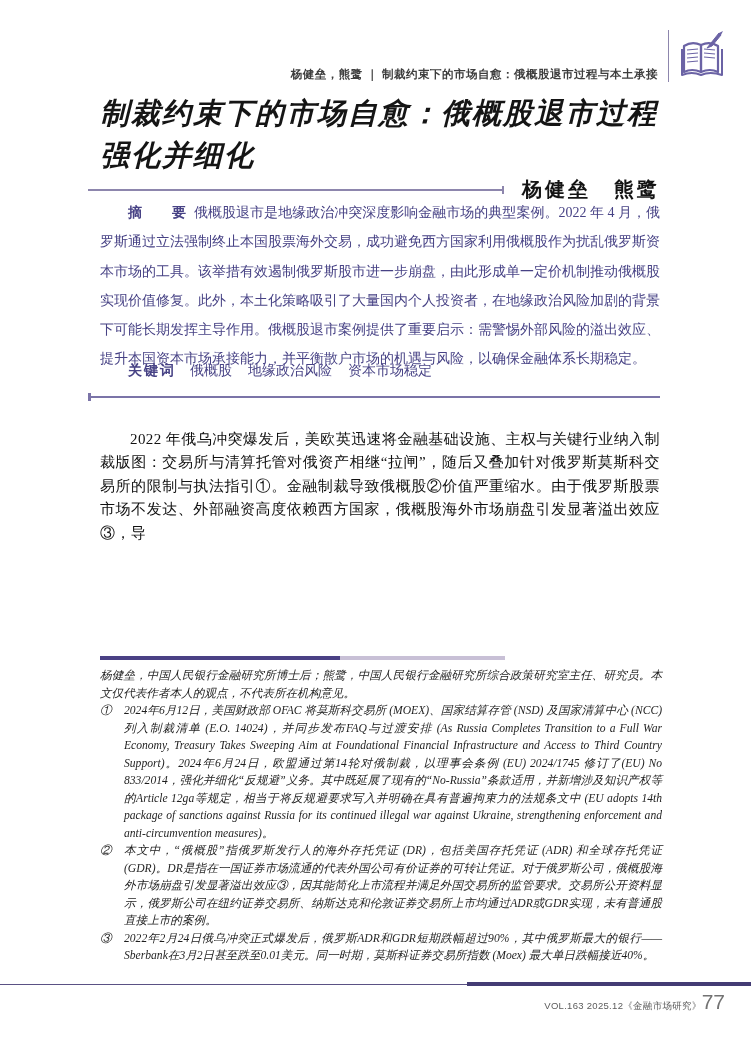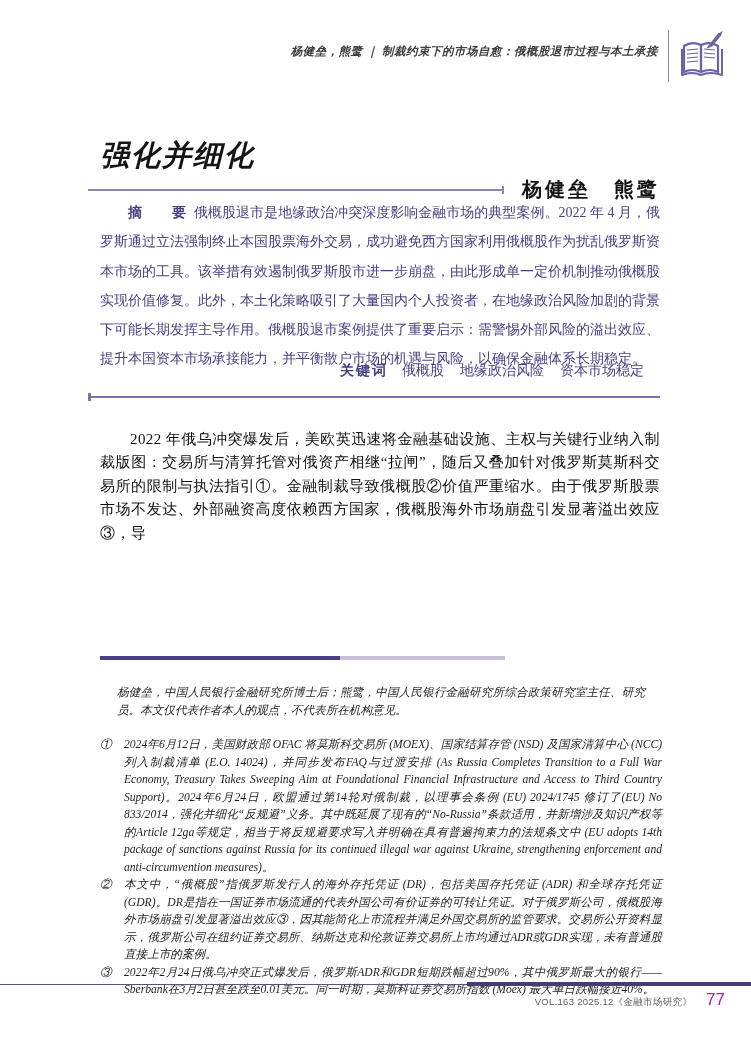--- a/index.html
+++ b/index.html
@@ -7,21 +7,21 @@
     position:relative;
     width:751px;height:1047px;
     background:#ffffff;
     font-family:"Liberation Serif", serif;
     color:#1c1c1c;
     overflow:hidden;
   }
   
   .header{
     position:absolute;top:30px;left:0;right:26px;
-    display:flex;align-items:flex-start;justify-content:flex-end;gap:10px;font-style:italic;
+    display:flex;align-items:flex-end;justify-content:flex-end;gap:10px;
   }
   .running-head{
     font-family:"Liberation Sans", sans-serif;
     font-size:11.5px;font-weight:bold;color:#3d3d3d;
     letter-spacing:.5px;
     padding-top:14px;
   }
   .header-vline{width:1px;height:52px;background:#8d86ad;}
   .logo{width:46px;height:52px;}
   
@@ -44,21 +44,21 @@
   }
   
   .abstract{
     position:absolute;top:198px;left:100px;width:560px;
     font-size:14px;line-height:29.3px;color:#474285;
     text-align:justify;text-indent:2em;margin:0;
   }
   .abstract b{letter-spacing:8px;}
   .keywords{
     position:absolute;top:362px;left:100px;width:560px;
-    font-size:14px;color:#474285;text-indent:2em;margin:0;text-align:right;
+    font-size:14px;color:#474285;text-indent:2em;margin:0;
   }
   .keywords b{letter-spacing:2px;margin-right:14px;}
   .keywords span{margin-right:16px;}
   
   .divider{
     position:absolute;top:396px;left:88px;right:91px;height:2px;background:#7b74a8;
   }
   .divider::before{
     content:"";position:absolute;left:0;top:-3px;width:3px;height:8px;background:#7b74a8;
   }
@@ -75,34 +75,34 @@
   
   .fnbar{position:absolute;top:656px;left:100px;height:4px;width:405px;display:flex;}
   .fnbar .dark{width:240px;height:4px;background:#4a4185;}
   .fnbar .light{flex:1;height:4px;background:#c8c0d6;}
   
   .footnotes{
     position:absolute;top:667px;left:100px;width:562px;
     font-size:11.6px;line-height:17.5px;color:#1e1e1e;
     font-style:italic;
   }
-  .footnotes p{margin:17px;text-align:justify;}
+  .footnotes p{margin:0;text-align:justify;}
   .fn-item{display:flex;margin-top:0;}
   .fn-marker{width:24px;flex:0 0 24px;}
   .fn-text{flex:1;text-align:justify;}
   
   .footer-rule{position:absolute;top:984px;left:0;right:0;height:1px;background:#5a5184;}
   .footer-rule .thick{position:absolute;right:0;top:-2px;width:284px;height:4px;background:#443c74;}
   .footer{
     position:absolute;top:990px;right:26px;
-    display:flex;align-items:baseline;gap:14px;
+    display:flex;align-items:baseline;
     font-family:"Liberation Sans", sans-serif;
   }
   .journal{font-size:9.5px;color:#5b5b5b;letter-spacing:.3px;}
-  .pageno{font-size:17px;color:#a21caf;font-weight:400;}
+  .pageno{font-size:21px;color:#737373;font-weight:400;}
 </style>
 </head>
 <body>
 
 <div class="page">
 
   <div class="header">
     <div class="running-head">杨健垒，熊鹭 ｜ 制裁约束下的市场自愈：俄概股退市过程与本土承接</div>
     <div class="header-vline"></div>
     <svg class="logo" viewBox="0 0 46 52">
@@ -119,21 +119,21 @@
         <line x1="25" y1="19" x2="36" y2="20"></line>
           <line x1="25" y1="23" x2="36" y2="24"></line>
         <line x1="25" y1="27" x2="36" y2="28"></line>
       </g>
       <path d="M28 18 L40 3 L42 5 L33 16 Z" fill="#6b63a5" stroke="#6b63a5" stroke-width="1"></path>
       <path d="M40 3 L44 1 L42 5 Z" fill="#6b63a5"></path>
     </svg>
   </div>
 
   <h1 class="title">
-    <br>
+    <span>制裁约束下的市场自愈：俄概股退市过程</span><br>
     <span>强化并细化</span>
   </h1>
 
   <div class="author-row">
     <div class="author-rule"></div>
     <div class="authors">杨健垒　熊鹭</div>
   </div>
 
   <p class="abstract"><b>摘　要</b><span>俄概股退市是地缘政治冲突深度影响金融市场的典型案例。2022 年 4 月，俄罗斯通过立法强制终止本国股票海外交易，成功避免西方国家利用俄概股作为扰乱俄罗斯资本市场的工具。该举措有效遏制俄罗斯股市进一步崩盘，由此形成单一定价机制推动俄概股实现价值修复。此外，本土化策略吸引了大量国内个人投资者，在地缘政治风险加剧的背景下可能长期发挥主导作用。俄概股退市案例提供了重要启示：需警惕外部风险的溢出效应、提升本国资本市场承接能力，并平衡散户市场的机遇与风险，以确保金融体系长期稳定。</span></p>
 

